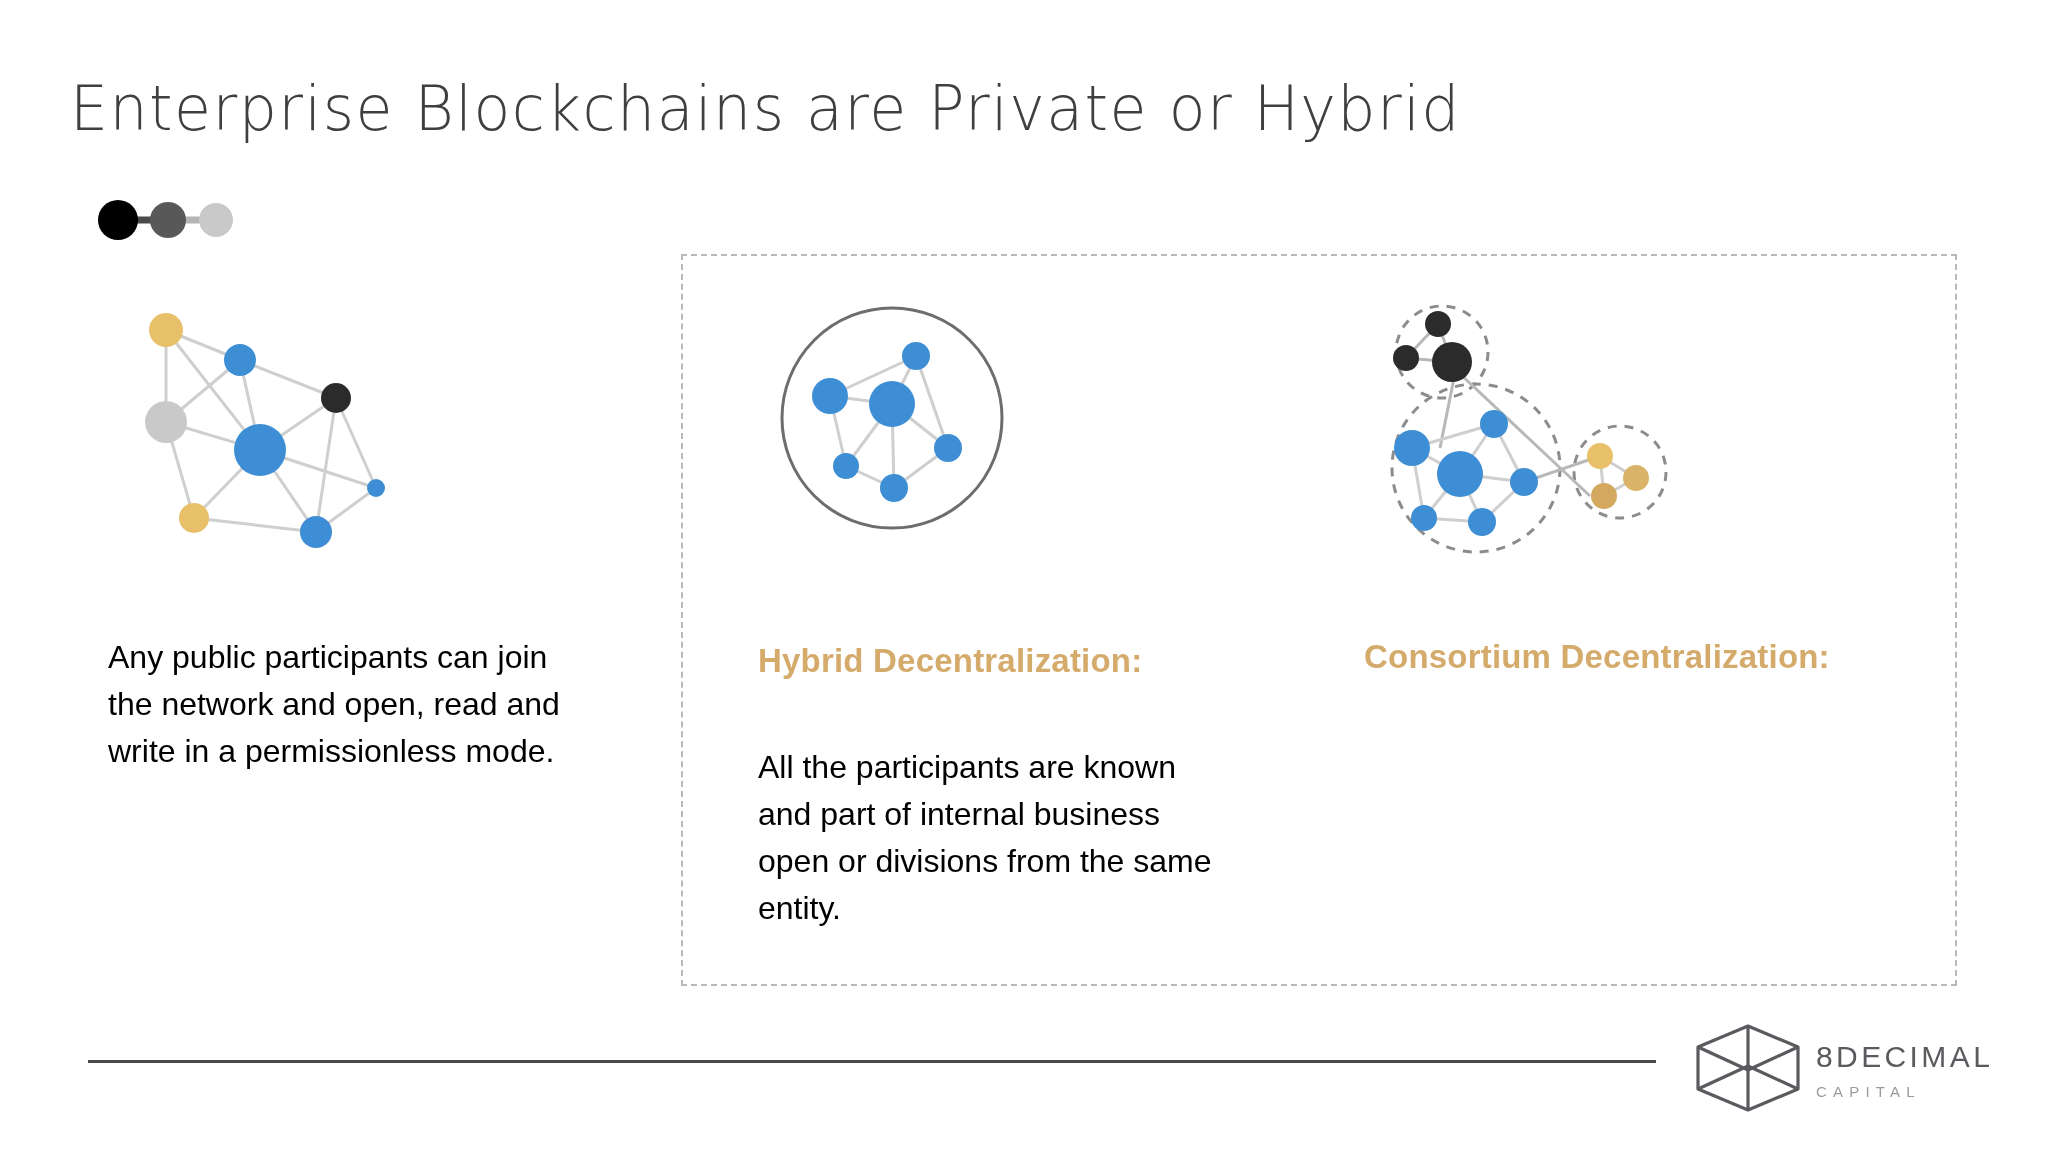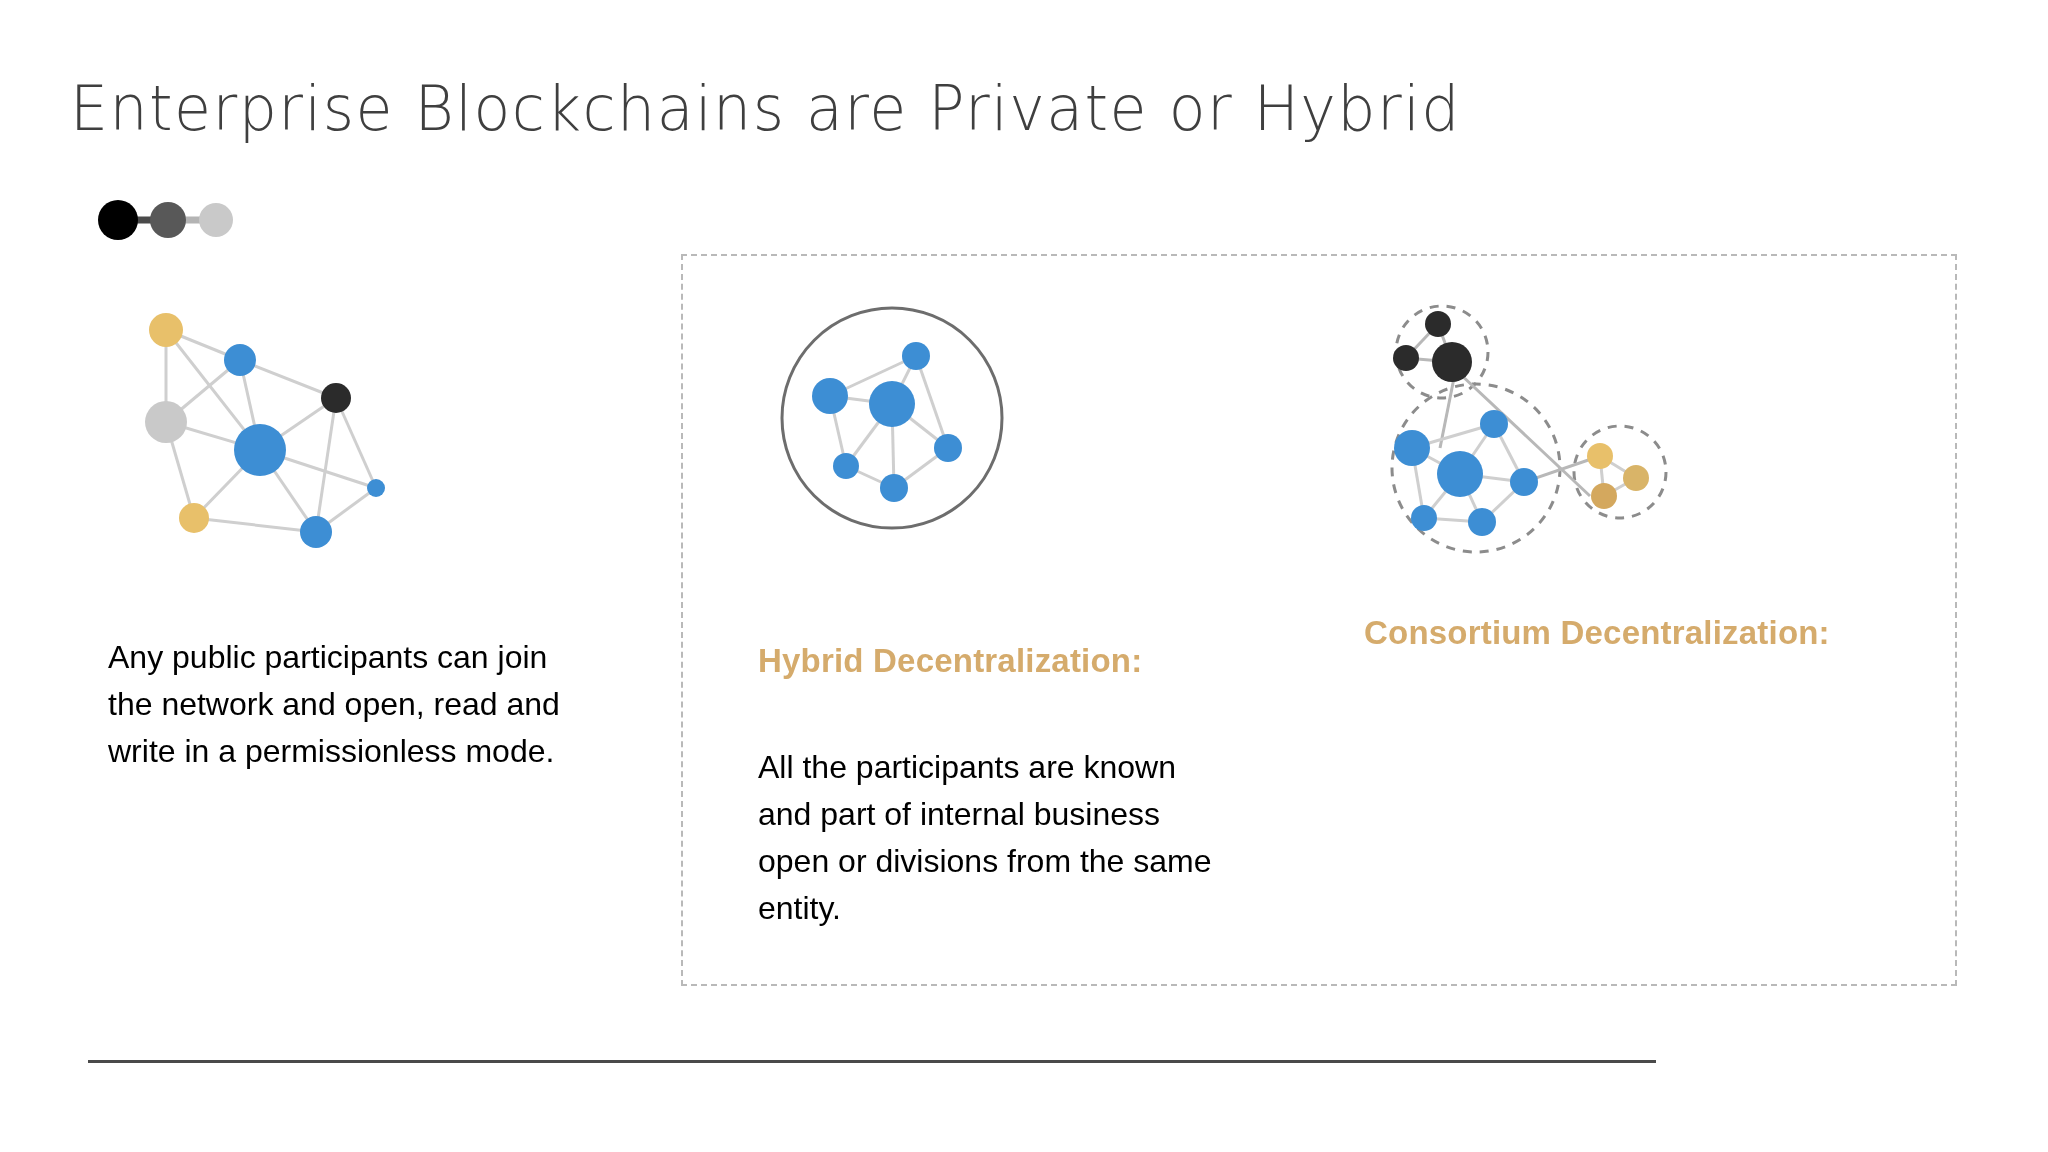--- a/index.html
+++ b/index.html
@@ -70,21 +70,21 @@
   .heading {
     font-family: "Liberation Sans", sans-serif;
     font-weight: bold;
     font-size: 33px;
     color: #d5ab6c;
     letter-spacing: 0.2px;
     white-space: nowrap;
   }
   .col-1 .heading { margin-top: 72px; }
   .col-2 .heading { margin-top: 72px; }
-  .col-3 .heading { margin-top: 44px; }
+  .col-3 .heading { margin-top: 68px; }
 
   .body-text {
     font-family: "Liberation Sans", sans-serif;
     font-size: 32px;
     line-height: 47px;
     color: #000000;
     margin-top: 64px;
   }
   .col-1 .body-text { width: 480px; }
   .col-2 .body-text { width: 480px; }
@@ -263,14 +263,30 @@
         <circle cx="236" cy="156" r="13" fill="#e8c06a"></circle>
         <circle cx="272" cy="178" r="13" fill="#d9b468"></circle>
         <circle cx="240" cy="196" r="13" fill="#d4a85e"></circle>
       </svg>
     </div>
     <div class="heading">Consortium Decentralization:</div>
   </div>
 
   <div class="footer-rule"></div>
 
+  <div class="logo">
+    <div class="logo-mark">
+      <svg width="112" height="92" viewBox="0 0 112 92">
+        <g stroke="#5a5a5f" stroke-width="3.2" fill="none" stroke-linejoin="round">
+          <polygon points="56,4 106,25 106,67 56,88 6,67 6,25"></polygon>
+          <polyline points="6,25 56,48 106,25"></polyline>
+          <polyline points="6,67 56,44 106,67"></polyline>
+          <line x1="56" y1="4" x2="56" y2="88"></line>
+        </g>
+      </svg>
+    </div>
+    <div class="logo-text">
+      <div class="logo-name">8DECIMAL</div>
+      <div class="logo-sub">CAPITAL</div>
+    </div>
+  </div>
 
 </div>
 
 </body></html>

